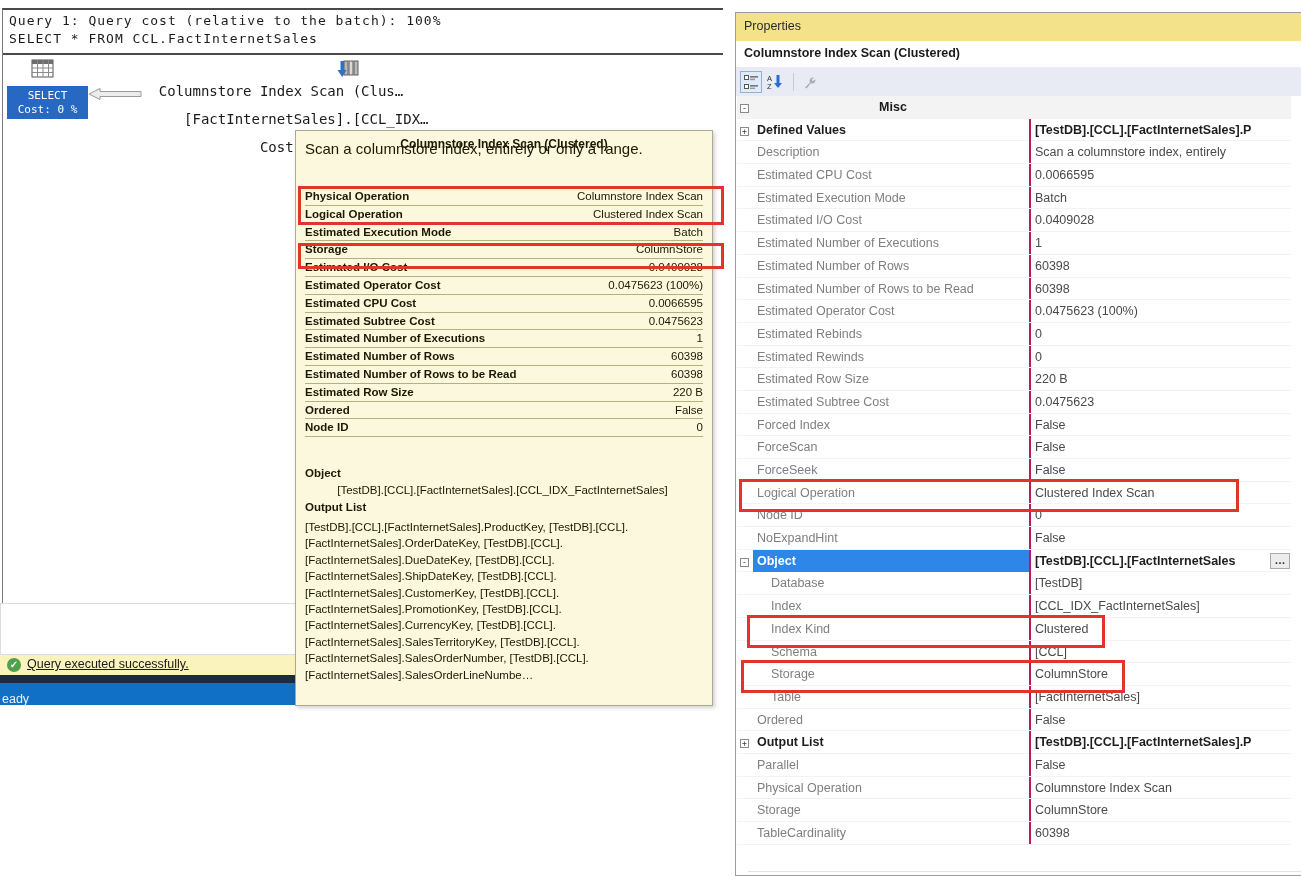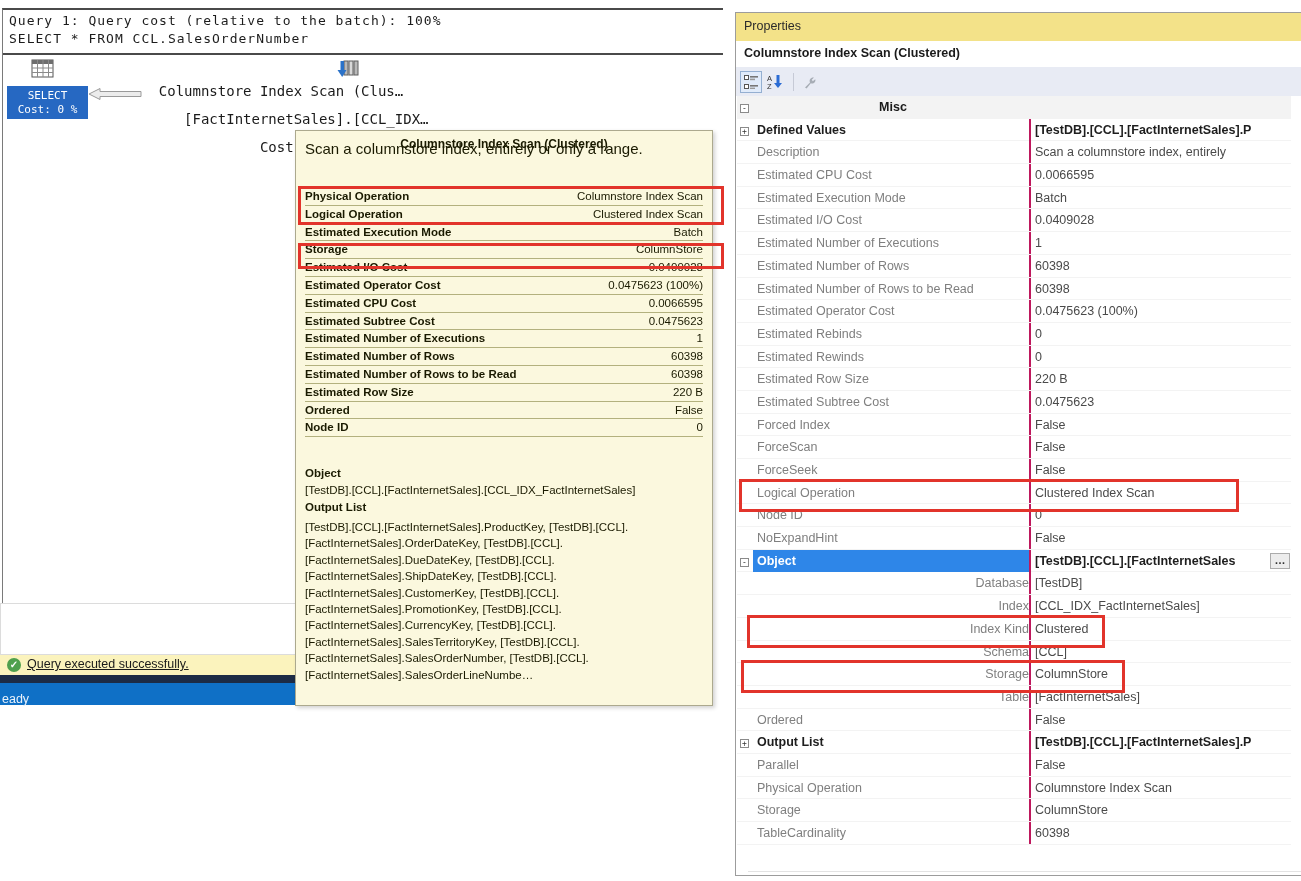--- a/index.html
+++ b/index.html
@@ -39,21 +39,21 @@
   .tt-sub { position:absolute; top:9px; left:9px; font-size:15px; color:#1a1a00; }
   .tt-rows { position:absolute; top:57px; left:9px; right:9px; }
   .ttrow { display:flex; justify-content:space-between; height:17.8px; line-height:17.5px;
            border-bottom:1px solid #b3b17e; white-space:nowrap; overflow:hidden; }
   .ttlabel { font-weight:bold; font-size:11.5px; color:#1a1a00; }
   .ttvalue { font-size:11.5px; color:#1a1a00; }
   .tt-red { position:absolute; border:3px solid #e2342b; left:2px; width:426px; z-index:6; pointer-events:none; }
   .tt-red1 { top:55px; height:39px; }
   .tt-red2 { top:112px; height:26px; }
   .tt-obj-head1 { position:absolute; top:336px; left:9px; font-weight:bold; font-size:11.5px; color:#1a1a00; }
-  .tt-obj-val  { position:absolute; top:353px; left:9px; right:12px; font-size:11.5px; color:#1a1a00; }
+  .tt-obj-val  { position:absolute; top:353px; left:9px; right:12px; font-size:11.5px; color:#1a1a00;text-align:center; }
   .tt-obj-head2 { position:absolute; top:370px; left:9px; font-weight:bold; font-size:11.5px; color:#1a1a00; }
   .tt-output { position:absolute; top:388px; left:9px; right:6px; font-size:11.5px; line-height:16.4px;
                color:#1a1a00; white-space:pre-line; }
 
   
   .props { position:absolute; left:735px; top:12px; width:643px; height:864px; background:#fff; border:1px solid #9c9c9c; }
   .p-titlebar { position:absolute; left:0; top:0; width:100%; height:28px; background:#f3e289; }
   .p-title { position:absolute; left:8px; top:6px; font-size:12.5px; color:#2b2b2b; }
   .p-title-icons { position:absolute; right:6px; top:7px; display:flex; align-items:center; gap:10px; }
   .tri-down { width:0; height:0; border-left:4px solid transparent; border-right:4px solid transparent; border-top:5px solid #4a4a4a; display:inline-block; }
@@ -70,41 +70,41 @@
   .p-grid { position:absolute; left:1px; top:83px; width:554px; }
   .pcat, .prow { position:relative; height:22.7px; line-height:22.6px; font-size:12.5px; display:grid;
                  grid-template-columns:16px 276px 1fr; border-bottom:1px solid #f3f3f3; }
   .pcat { background:#f3f3f3; }
   .pcat .plabel { font-weight:bold; color:#1a1a1a;text-align:center; }
   .glyph { display:inline-block; width:9px; height:9px; border:1px solid #8a8a8a; background:#fff; font-size:8px;
            line-height:7px; text-align:center; margin:7px 0 0 3px; color:#333; font-family:"DejaVu Sans Mono", monospace; }
   .glyph:empty { display:none; }
   .plabel { padding-left:4px; color:#7f7f7f; white-space:nowrap; overflow:hidden; }
   .pvalue { padding-left:4px; color:#4a4a4a; white-space:nowrap; overflow:hidden; border-left:2px solid #be185d; position:relative; }
-  .prow.indent .plabel { padding-left:18px;text-align:right; }
+  .prow.indent .plabel { padding-left:18px; }
   .prow.boldrow .plabel, .prow.boldrow .pvalue { font-weight:bold; color:#1e1e1e; }
   .prow.selected .plabel { background:#2e86e8; color:#fff; }
   .ebtn { display:none; position:absolute; right:1px; top:3px; width:20px; height:16px; background:#ececec;
           border:1px solid #ababab; font-size:11px; line-height:13px; text-align:center; color:#333; }
   .prow.has-ellipsis .ebtn { display:block; }
   .prow::after { content:""; display:none; position:absolute; top:-3px; height:27px; border:3px solid #e2342b; z-index:4; pointer-events:none; }
   .prow.red-wide::after  { display:block; left:2px;  width:494px; }
   .prow.red-short::after { display:block; left:10px; width:352px; }
   .prow.red-med::after   { display:block; left:4px;  width:378px; }
   .p-bottom-line { position:absolute; left:12px; right:4px; top:858px; height:1px; background:#e3e3e3; }
 </style>
 </head>
 <body>
 
 <div id="canvas">
 
   <div class="plan-pane">
     <div class="plan-header">
       <div class="qline qline1">Query 1: Query cost (relative to the batch): 100%</div>
-      <div class="qline qline2">SELECT * FROM CCL.SalesOrderNumber</div>
+      <div class="qline qline2">SELECT * FROM CCL.FactInternetSales</div>
     </div>
 
     <span class="node-icon" style="left:28px; top:49px;">
       <svg width="24" height="20" viewBox="0 0 24 20">
         <rect x="1" y="1" width="21" height="17" fill="#fff" stroke="#555"></rect>
         <rect x="1" y="1" width="21" height="4" fill="#6e6e6e"></rect>
         <line x1="6.5" y1="1" x2="6.5" y2="18" stroke="#8a8a8a"></line>
         <line x1="12" y1="1" x2="12" y2="18" stroke="#8a8a8a"></line>
         <line x1="17.5" y1="1" x2="17.5" y2="18" stroke="#8a8a8a"></line>
         <line x1="1" y1="9" x2="22" y2="9" stroke="#8a8a8a"></line>

